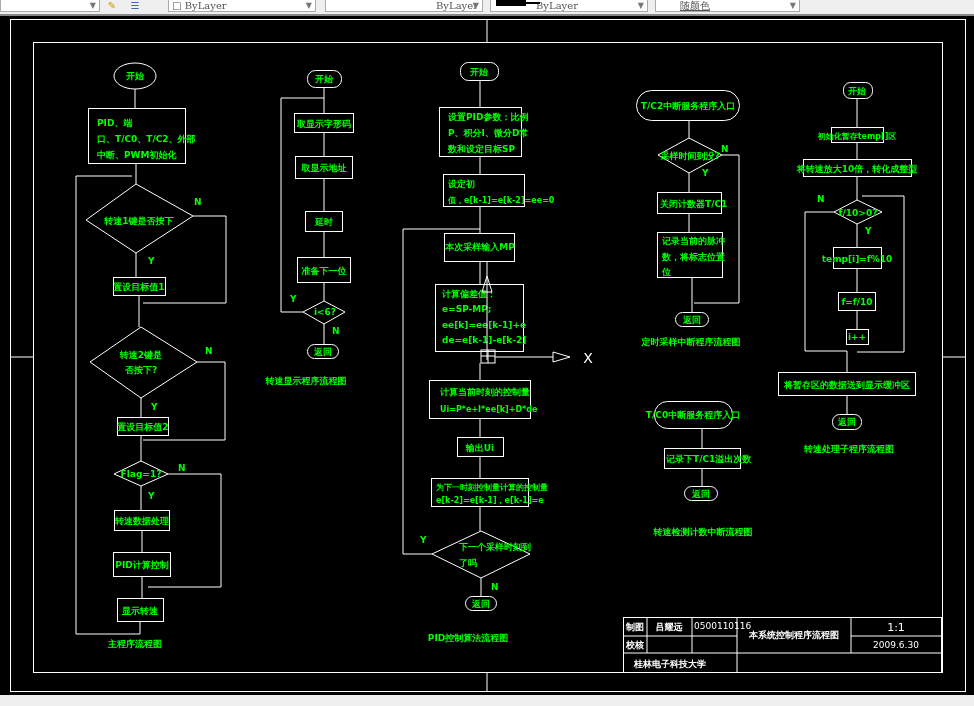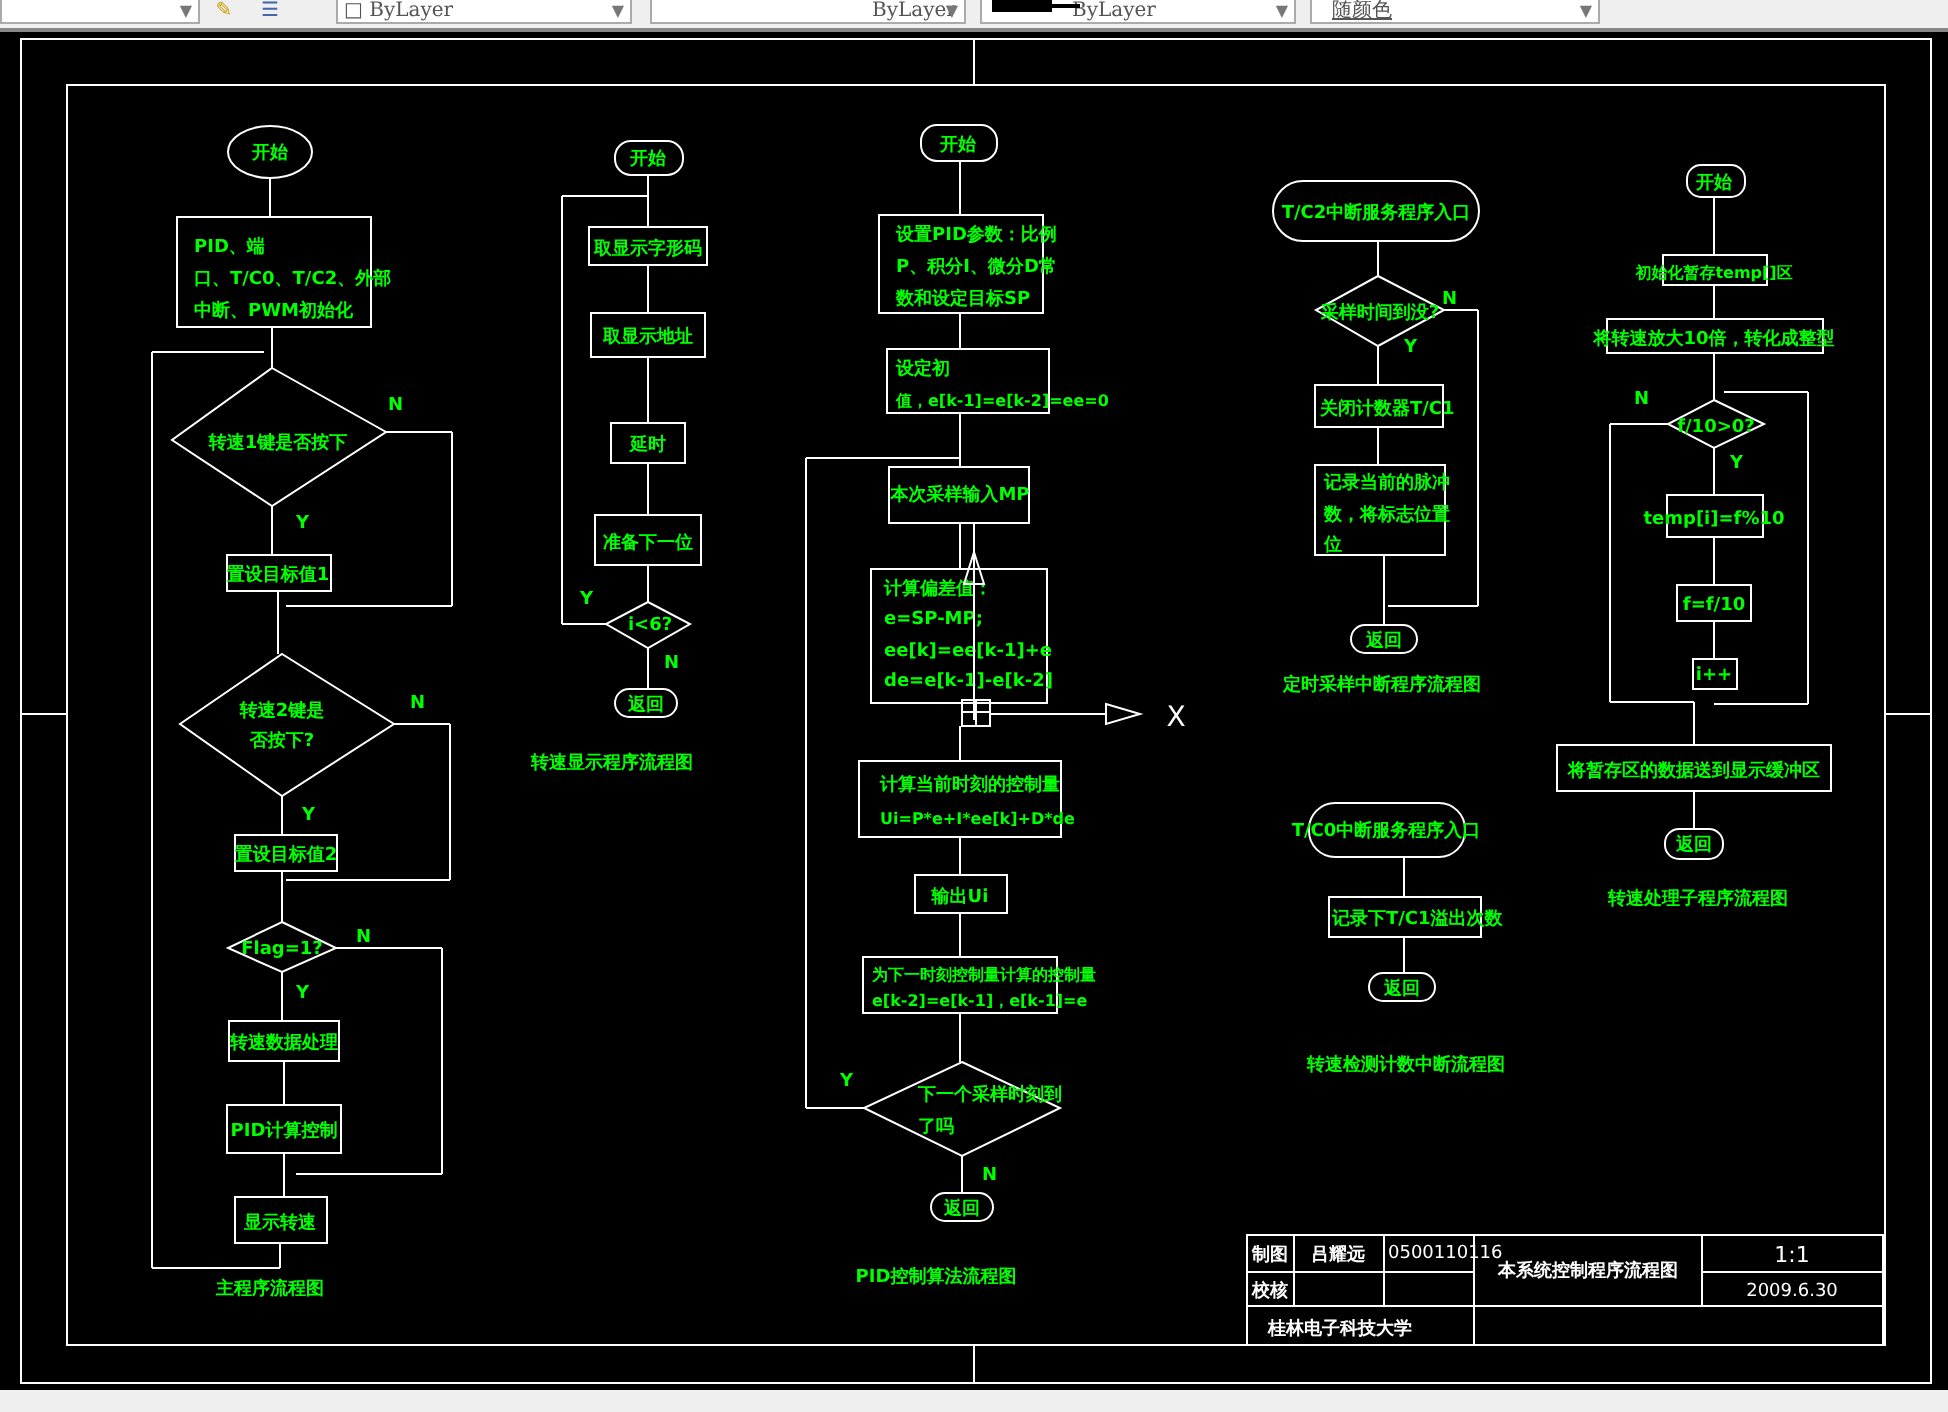--- a/index.html
+++ b/index.html
@@ -19,21 +19,21 @@
 
 <div class="toolbar">
   <span class="tb-drop" style="left:0;width:100px;">
       <span class="arr">▼</span>
     </span>
   <span class="tb-icon" style="left:105px;color:#c9a000;">✎</span>
   <span class="tb-icon" style="left:128px;color:#4466aa;">☰</span>
   <span class="tb-drop" style="left:168px;width:148px;"><span>□ </span><span>ByLayer</span><span class="arr">▼</span></span>
   <span class="tb-drop" style="left:325px;width:158px;padding-left:110px;"><span>ByLayer</span><span class="arr">▼</span></span>
   <span class="tb-drop" style="left:490px;width:158px;padding-left:45px;"><span>ByLayer</span><span class="arr">▼</span></span>
-  <span class="tb-drop" style="left:655px;width:145px;padding-left:10px;text-decoration:underline;"><span>随颜色</span><span class="arr">▼</span></span>
+  <span class="tb-drop" style="left:655px;width:145px;padding-left:24px;text-decoration:underline;"><span>随颜色</span><span class="arr">▼</span></span>
 </div>
 
 <svg width="974" height="706">
 
   <line x1="520" y1="3" x2="540" y2="3" stroke="#000" stroke-width="2"></line>
   <rect x="496" y="0" width="30" height="6" fill="#000"></rect>
 
   <rect x="10.5" y="19.5" width="955" height="672" class="l"></rect>
   <rect x="33.5" y="42.5" width="909" height="630" class="l"></rect>
   <line x1="487" y1="19" x2="487" y2="42" class="l"></line>

